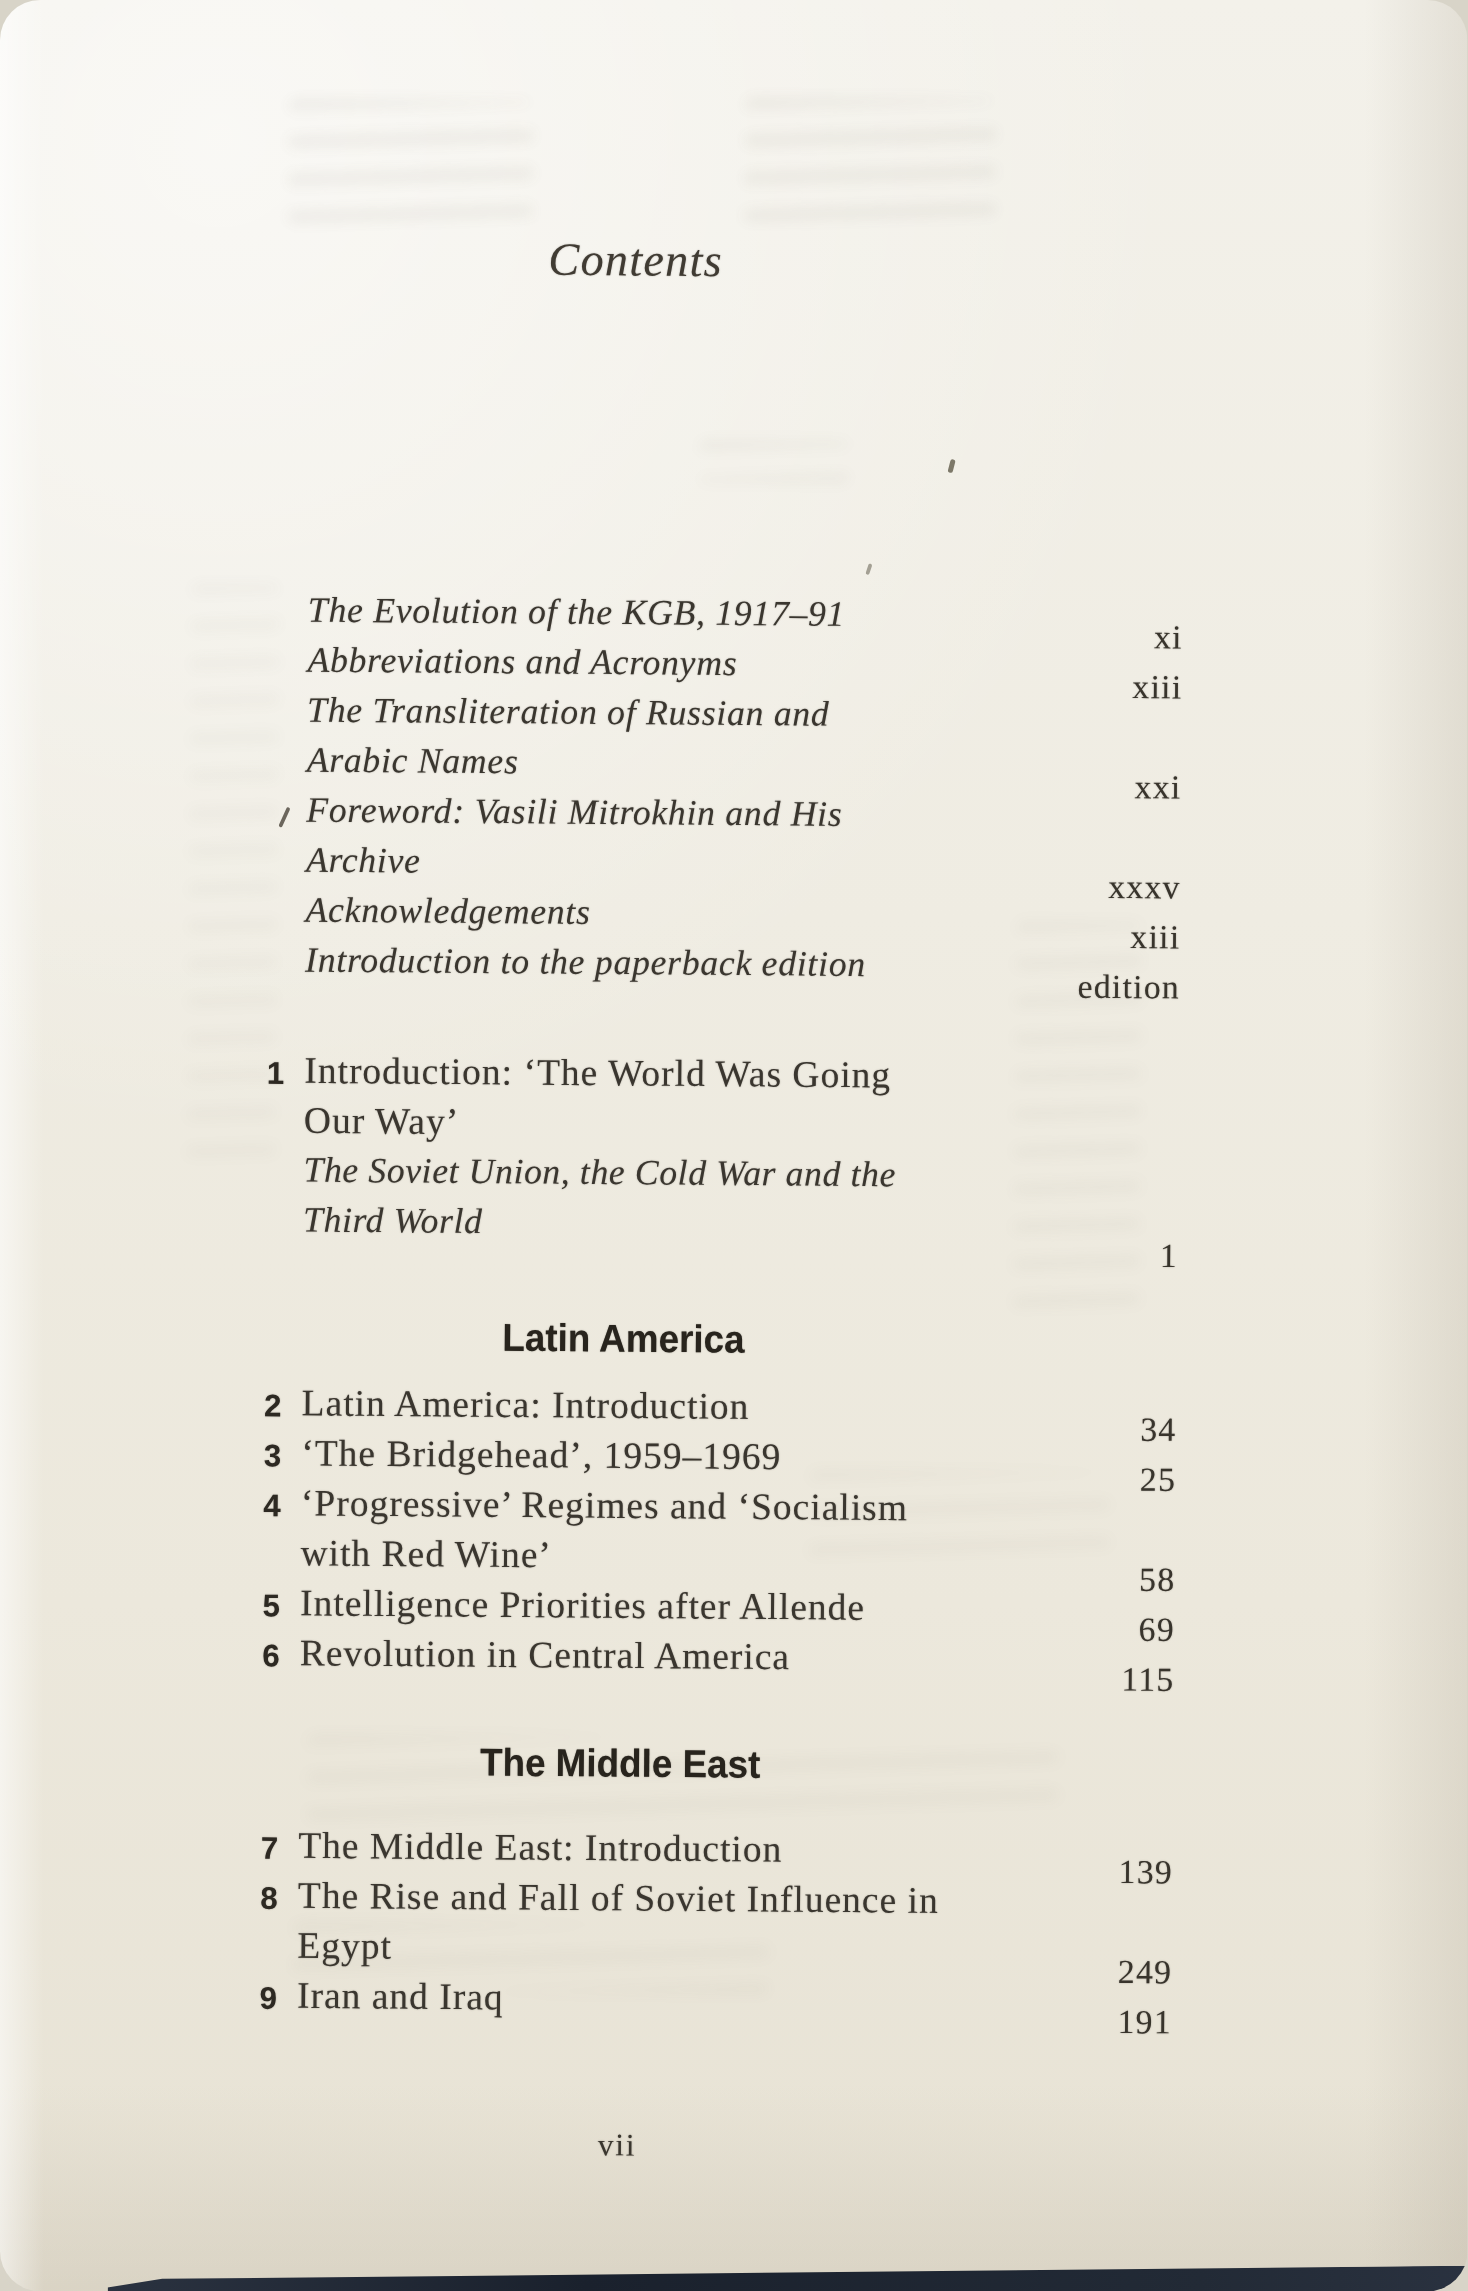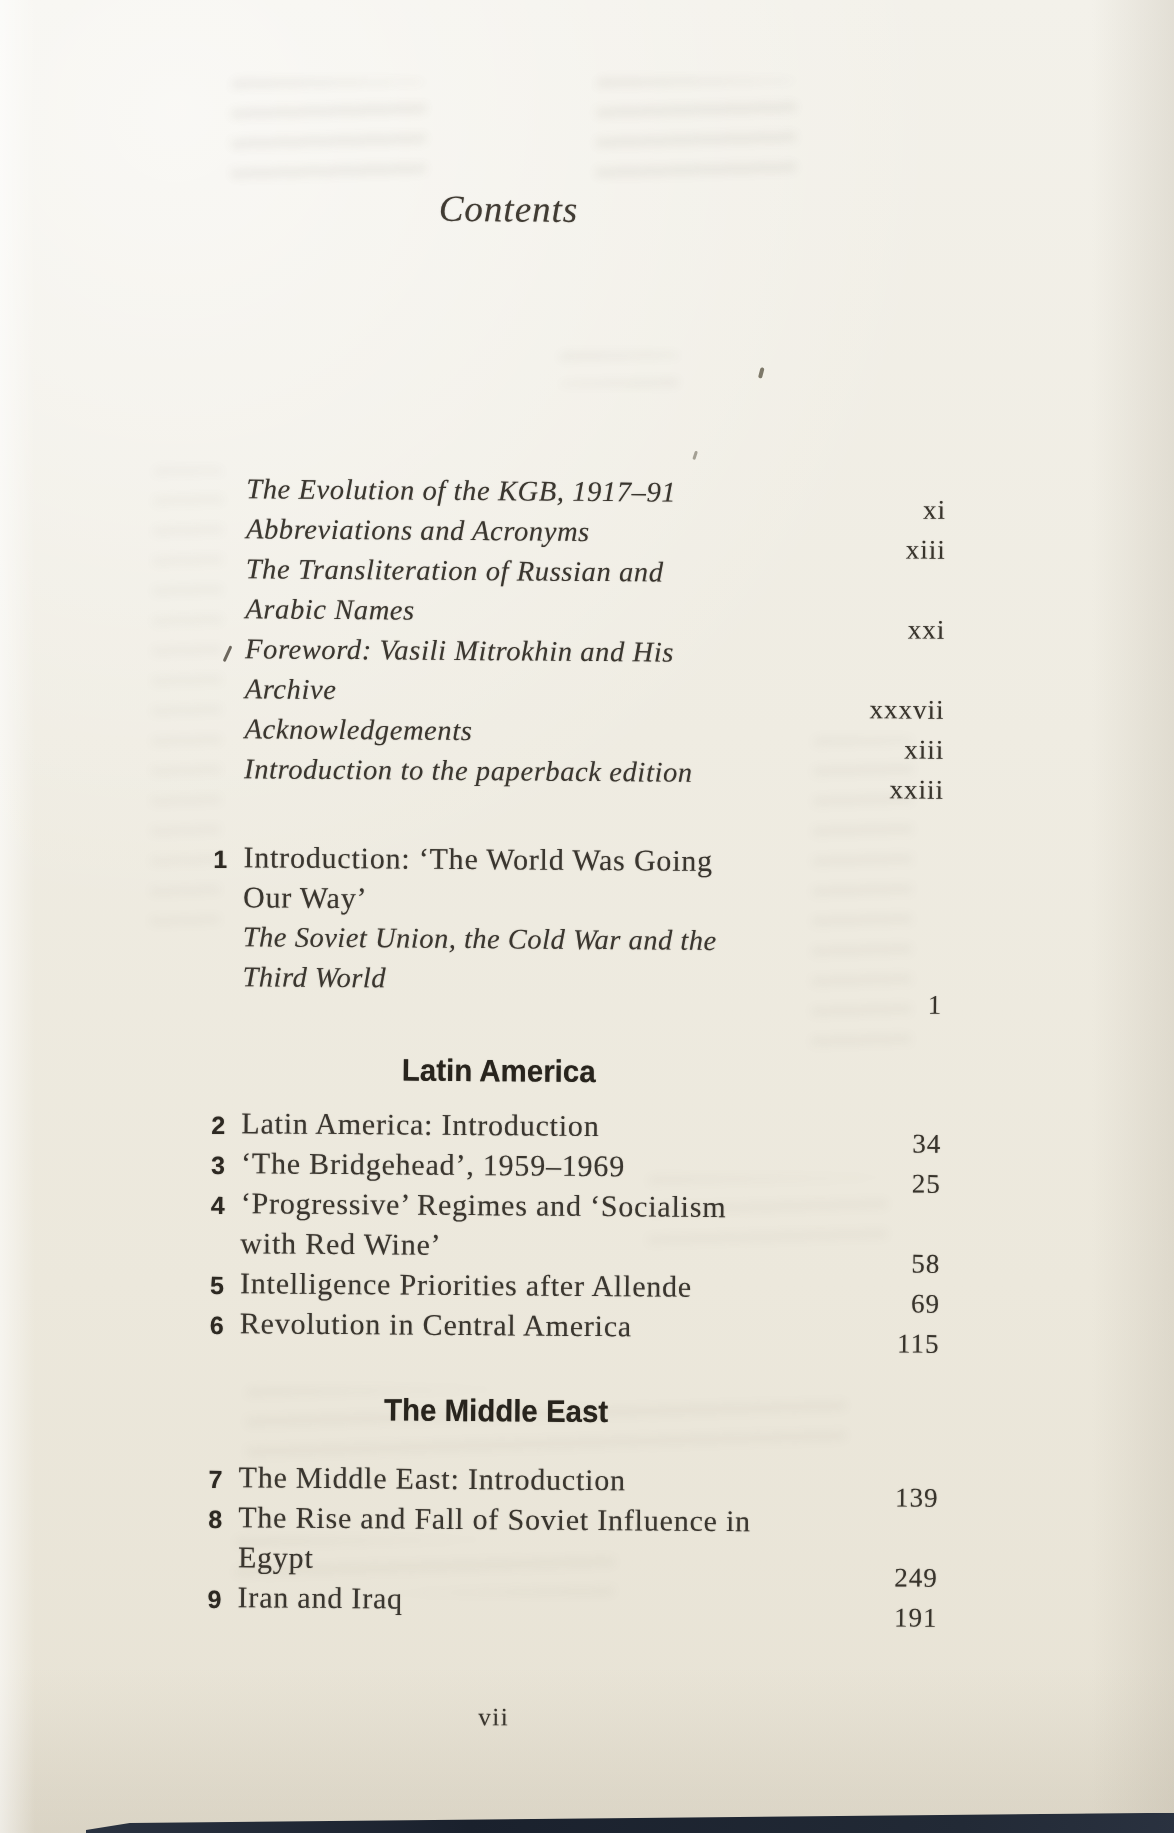--- a/index.html
+++ b/index.html
@@ -6,20 +6,21 @@
   .photo{
     position:relative;width:1174px;height:1833px;overflow:hidden;
     background:
       radial-gradient(120% 80% at 15% 6%, rgba(255,255,255,0.55), rgba(255,255,255,0) 55%),
       linear-gradient(90deg, rgba(255,255,255,0.55) 0%, rgba(255,255,255,0) 3%),
       linear-gradient(270deg, rgba(184,176,160,0.28) 0%, rgba(184,176,160,0) 7%),
       linear-gradient(0deg, rgba(198,190,173,0.40) 0%, rgba(198,190,173,0) 9%),
       linear-gradient(180deg,#f3f1ea 0%,#efece2 40%,#ece8dc 70%,#e7e2d4 100%);
     font-family:"Liberation Serif", serif;
     color:#3a362f;
+    border-radius:32px;
   }
   .sheet{position:absolute;inset:0;transform:rotate(0.45deg);transform-origin:50% 50%;}
   .txt{text-shadow:0 0 1.2px rgba(58,52,44,0.45);}
   
   .ghost{position:absolute;
     background:repeating-linear-gradient(178deg, rgba(118,110,96,0.22) 0 9px, rgba(118,110,96,0) 9px 30px);
     filter:blur(5px);opacity:.42;border-radius:6px;}
   
   .contents{
     position:absolute;top:188px;left:0;width:1006px;margin:0;
@@ -111,33 +112,33 @@
           <span class="line">The Transliteration of Russian and</span>
           <span class="line">Arabic Names</span>
         </div>
         <span class="pg">xxi</span>
       </div>
       <div class="row">
         <div class="titles">
           <span class="line">Foreword: Vasili Mitrokhin and His</span>
           <span class="line">Archive</span>
         </div>
-        <span class="pg">xxxvii</span>
+        <span class="pg">xxxv</span>
       </div>
       <div class="row">
         <div class="titles">
           <span class="line">Acknowledgements</span>
         </div>
         <span class="pg">xiii</span>
       </div>
       <div class="row">
         <div class="titles">
           <span class="line">Introduction to the paperback edition</span>
         </div>
-        <span class="pg">xxiii</span>
+        <span class="pg">edition</span>
       </div>
     </div>
 
     <div class="block chapter1">
       <div class="row">
         <span class="num">1</span>
         <div class="titles">
           <span class="line">Introduction: ‘The World Was Going</span>
           <span class="line">Our Way’</span>
           <span class="line it">The Soviet Union, the Cold War and the</span>

